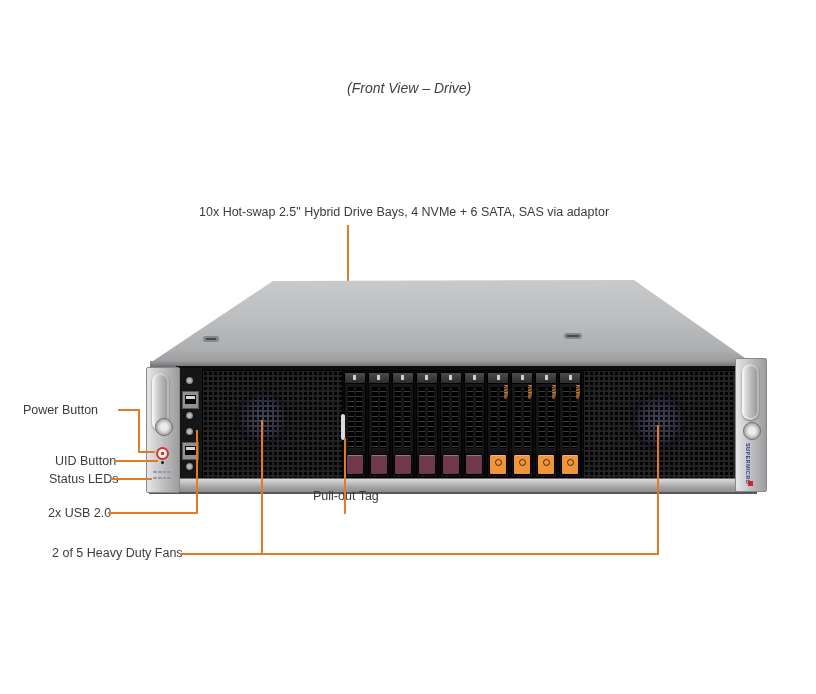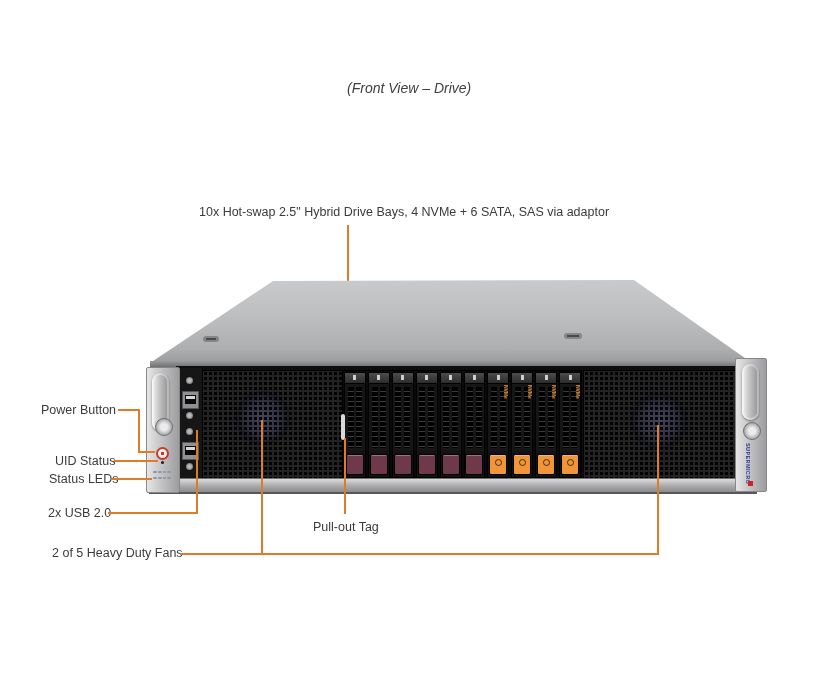--- a/index.html
+++ b/index.html
@@ -280,36 +280,36 @@
     </div>
   </div>
 
   <div class="ear" style="left:735px;top:358px;width:30px;height:132px;">
     <div class="handle" style="left:6px;top:5px;width:17px;height:56px;"></div>
     <div class="thumbscrew" style="left:7px;top:63px;"></div>
     <div class="brand" style="left:9px;top:84px;height:36px;">SUPERMICRO</div>
     <div class="brand-dot" style="left:12px;top:122px;"></div>
   </div>
 
-  <div class="lbl" style="left:41px;top:403px;">Power Button</div>
+  <div class="lbl" style="left:23px;top:403px;">Power Button</div>
   <div class="hline" style="left:118px;top:409px;width:22px;"></div>
   <div class="vline" style="left:138px;top:409px;height:44px;"></div>
   <div class="hline" style="left:138px;top:451px;width:17px;"></div>
 
-  <div class="lbl" style="left:55px;top:454px;">UID Status</div>
+  <div class="lbl" style="left:55px;top:454px;">UID Button</div>
   <div class="hline" style="left:114px;top:460px;width:44px;"></div>
 
   <div class="lbl" style="left:49px;top:472px;">Status LEDs</div>
   <div class="hline" style="left:112px;top:478px;width:40px;"></div>
 
   <div class="lbl" style="left:48px;top:506px;">2x USB 2.0</div>
   <div class="hline" style="left:108px;top:512px;width:89px;"></div>
   <div class="vline" style="left:196px;top:430px;height:84px;"></div>
 
-  <div class="lbl" style="left:313px;top:520px;">Pull-out Tag</div>
+  <div class="lbl" style="left:313px;top:489px;">Pull-out Tag</div>
   <div class="vline" style="left:344px;top:438px;height:76px;"></div>
 
   <div class="lbl" style="left:52px;top:546px;">2 of 5 Heavy Duty Fans</div>
   <div class="hline" style="left:180px;top:553px;width:479px;"></div>
   <div class="vline" style="left:261px;top:420px;height:135px;"></div>
   <div class="vline" style="left:657px;top:425px;height:130px;"></div>
 
 </div>
 
 </body></html>

